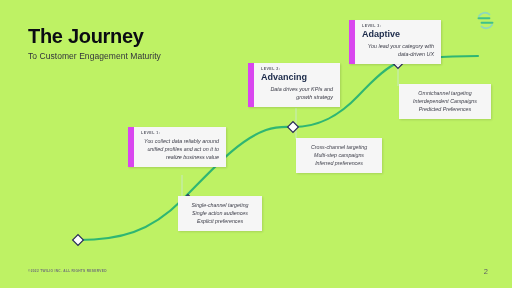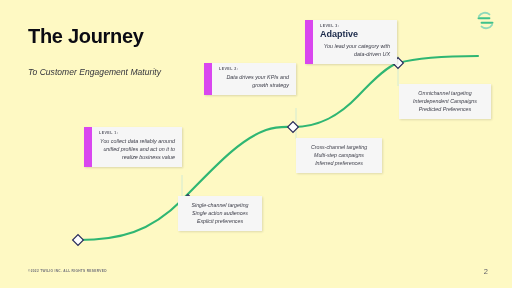--- a/index.html
+++ b/index.html
@@ -8,65 +8,65 @@
     background: #ffffff;
   }
   body {
     font-family: "Liberation Sans", sans-serif;
     -webkit-font-smoothing: antialiased;
   }
   #slide {
     position: relative;
     width: 512px;
     height: 288px;
-    background: #fef9c3;
+    background: #bef264;
     overflow: hidden;
   }
 
   
   #title-block {
     position: absolute;
     left: 28px;
     top: 26px;
   }
   #page-title {
     font-size: 20px;
     font-weight: bold;
     color: #0b0b13;
     letter-spacing: -0.3px;
     line-height: 1.05;
     white-space: nowrap;
   }
   #page-subtitle {
-    margin-top: 20px;
+    margin-top: 4px;
     font-size: 8.5px;
     font-weight: normal;
     color: #32333b;
     letter-spacing: 0.05px;
     white-space: nowrap;
-    font-style: italic;
   }
 
   
   #curve-layer {
     position: absolute;
     left: 0;
     top: 0;
     width: 512px;
     height: 288px;
   }
 
   
   .level-card {
     position: absolute;
     background: #f6f6f6;
-    border-left: 8px solid #d946ef;
+    border-left: 6px solid #d946ef;
     box-shadow: 1px 1px 2px rgba(0,0,0,0.14);
     padding: 5px 7px 6px 7px;
     box-sizing: border-box;
+    margin-left: 44px;
   }
   .level-tag {
     font-size: 3.6px;
     font-weight: bold;
     letter-spacing: 0.45px;
     color: #5a5b66;
     text-transform: uppercase;
     line-height: 1.1;
     margin-bottom: 1px;
   }
@@ -168,20 +168,21 @@
     </g>
   </svg>
 
   <div class="level-card" id="card-level-1">
     <div class="level-tag">LEVEL 1:</div>
     <div class="level-desc">You collect data reliably around unified profiles and act on it to realize business value</div>
   </div>
 
   <div class="level-card" id="card-level-2">
     <div class="level-tag">LEVEL 2:</div>
+    <div class="level-name">Advancing</div>
     <div class="level-desc">Data drives your KPIs and growth strategy</div>
   </div>
 
   <div class="level-card" id="card-level-3">
     <div class="level-tag">LEVEL 3:</div>
     <div class="level-name">Adaptive</div>
     <div class="level-desc">You lead your category with data-driven UX</div>
   </div>
 
   <div class="annotation" id="annotation-1">

